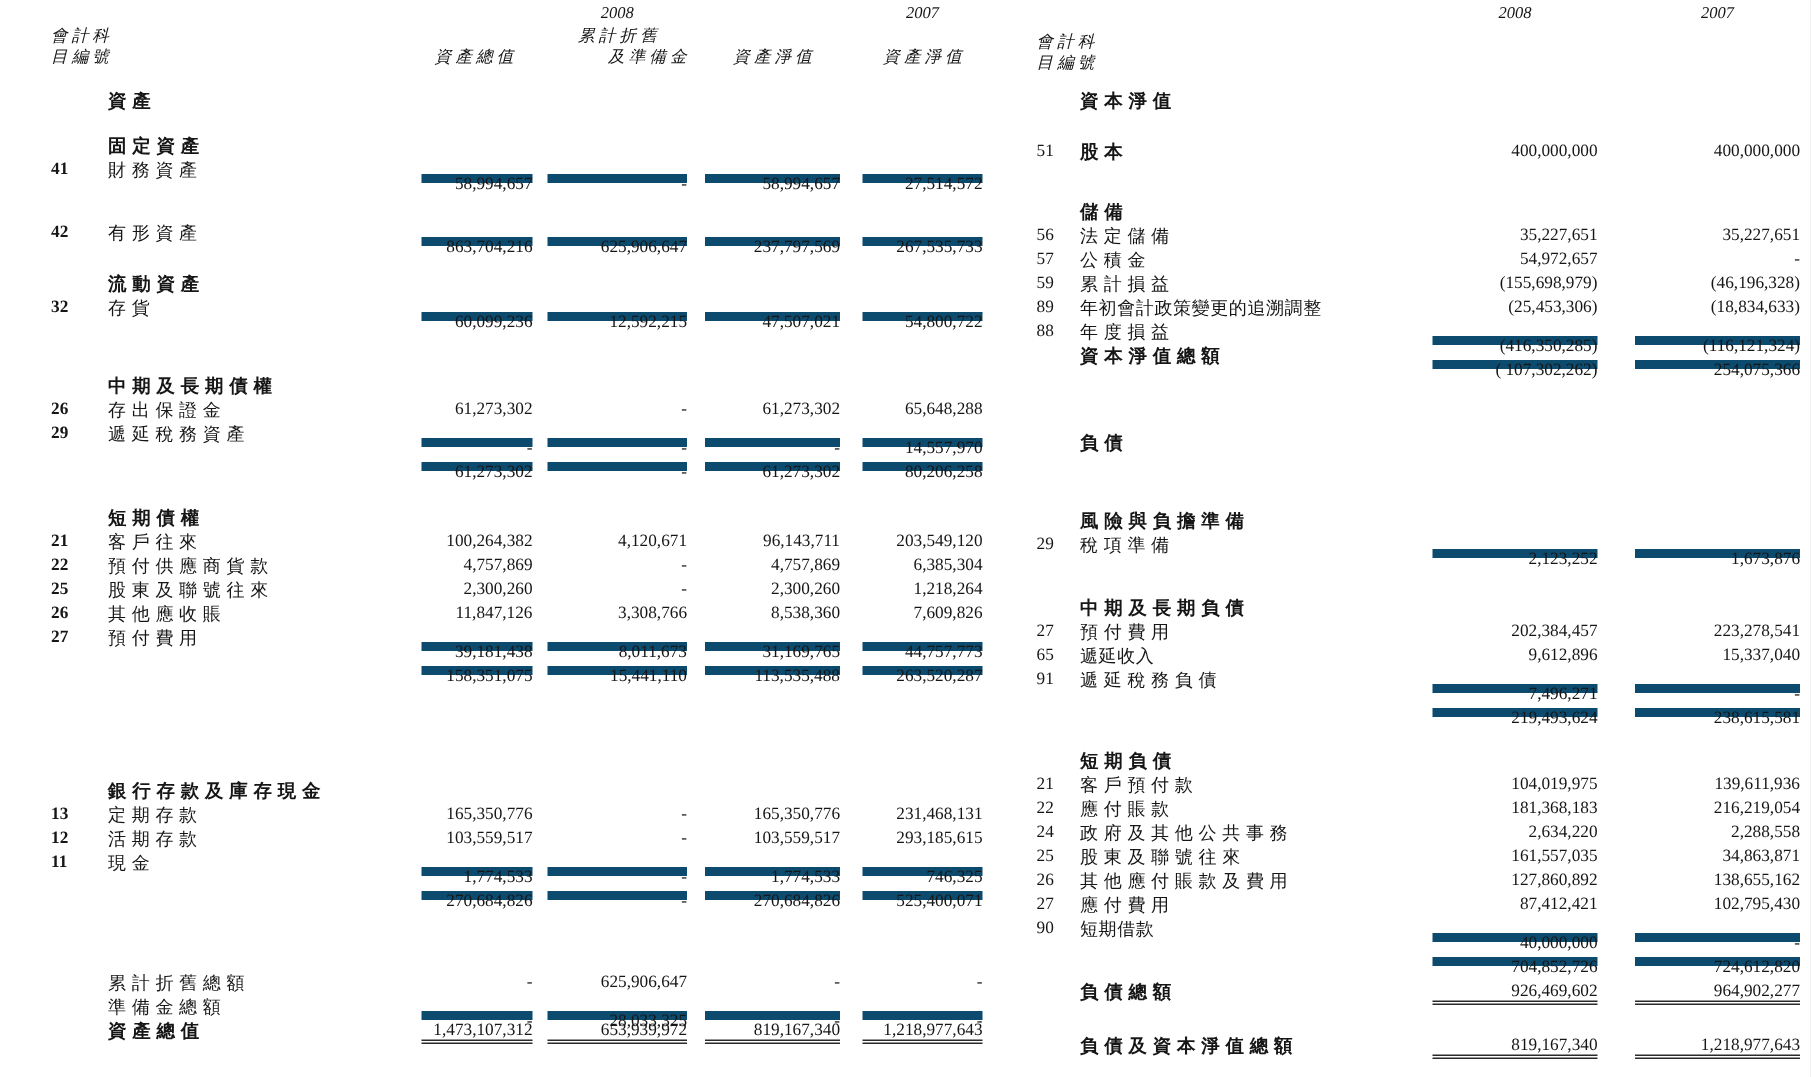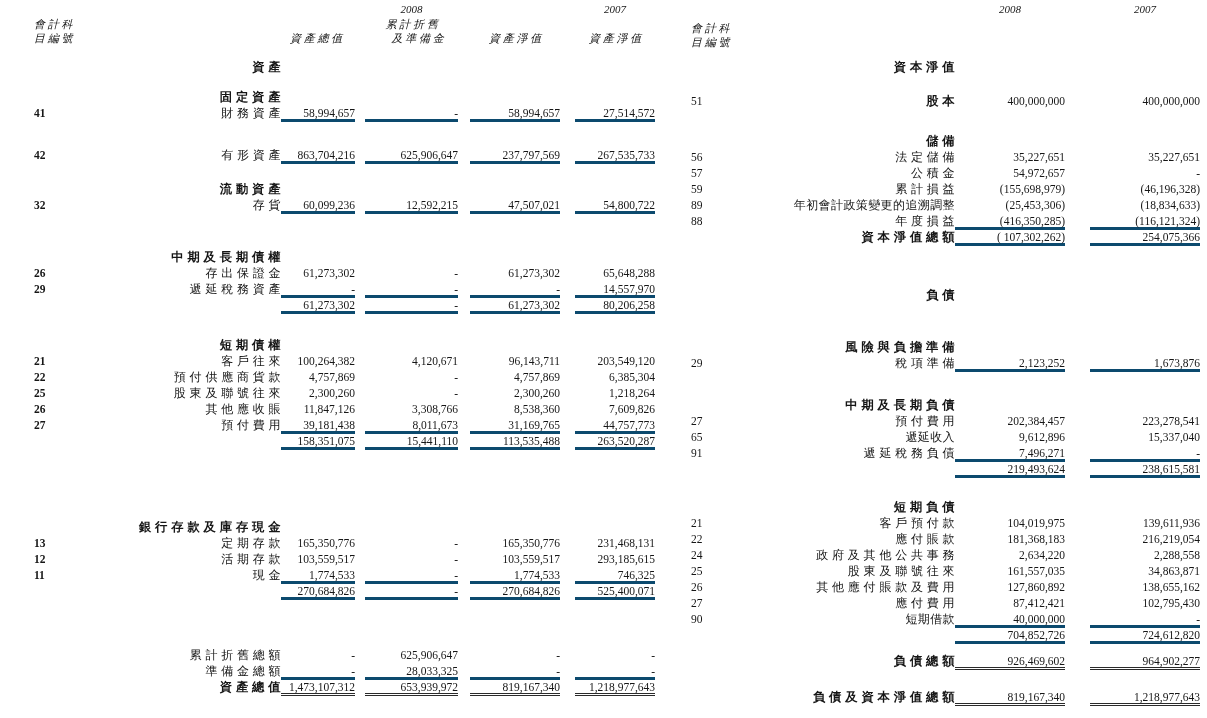--- a/index.html
+++ b/index.html
@@ -14,46 +14,46 @@
   .hdr{position:relative; height:56px; font-size:11px;}
   .hdr .h{position:absolute; line-height:14px; white-space:nowrap;}
   .hdr .it{font-style:italic;}
   
   .lt .h-code1{left:34px; top:17px;}
   .lt .h-code2{left:34px; top:31px;}
   .lt .h-year1{left:365px; top:2px; width:93px; text-align:center;}
   .lt .h-year2{left:575px; top:2px; width:80px; text-align:center;}
   .lt .h-c1{left:277px; top:31px; width:78px; text-align:center;}
   .lt .h-c2a{left:365px; top:17px; width:93px; text-align:center;}
-  .lt .h-c2b{left:371px; top:31px; width:93px; text-align:center;}
+  .lt .h-c2b{left:385px; top:31px; width:93px; text-align:center;}
   .lt .h-c3{left:470px; top:31px; width:90px; text-align:center;}
   .lt .h-c4{left:575px; top:31px; width:80px; text-align:center;}
   
   .rt .h-code1{left:16px; top:21px;}
   .rt .h-code2{left:16px; top:35px;}
   .rt .h-year1{left:280px; top:2px; width:110px; text-align:center;}
   .rt .h-year2{left:415px; top:2px; width:110px; text-align:center;}
   
   .rows{position:relative;}
   .row{display:flex; height:16px; line-height:15px; font-size:11.5px; white-space:nowrap;}
   .row .code{flex:none; box-sizing:border-box;}
-  .row .lbl{flex:none; font-size:12px; letter-spacing:.4px; overflow:visible;text-align:right;}
+  .row .lbl{flex:none; font-size:12px; letter-spacing:.4px; overflow:visible;}
   .row .lbl.b{font-weight:bold; font-size:12.3px;}
   .row .cell{flex:none; text-align:right; box-sizing:border-box;}
   .lt .code{width:72px; padding-left:34px;font-weight:bold;}
   .lt .lbl{width:209px;}
   .lt .c1{width:74px;}
   .lt .c2{width:93px; margin-left:10px;}
   .lt .c3{width:90px; margin-left:12px;}
   .lt .c4{width:80px; margin-left:15px;}
   .rt .code{width:45px; padding-left:16px;}
   .rt .lbl{width:235px;}
   .rt .c1{width:110px;}
   .rt .c2{width:110px; margin-left:25px;}
-  .cell.u{border-bottom:3px solid #0c4a6e;}
+  .cell.u{border-bottom:6px solid #0c4a6e;margin-top:10px;}
   .cell.uu{border-bottom:3px double #2a2a2a;}
   .gap{width:100%;}
 </style>
 </head>
 <body>
 
 <div class="page">
 
   <div class="panel lt">
     <div class="hdr">

